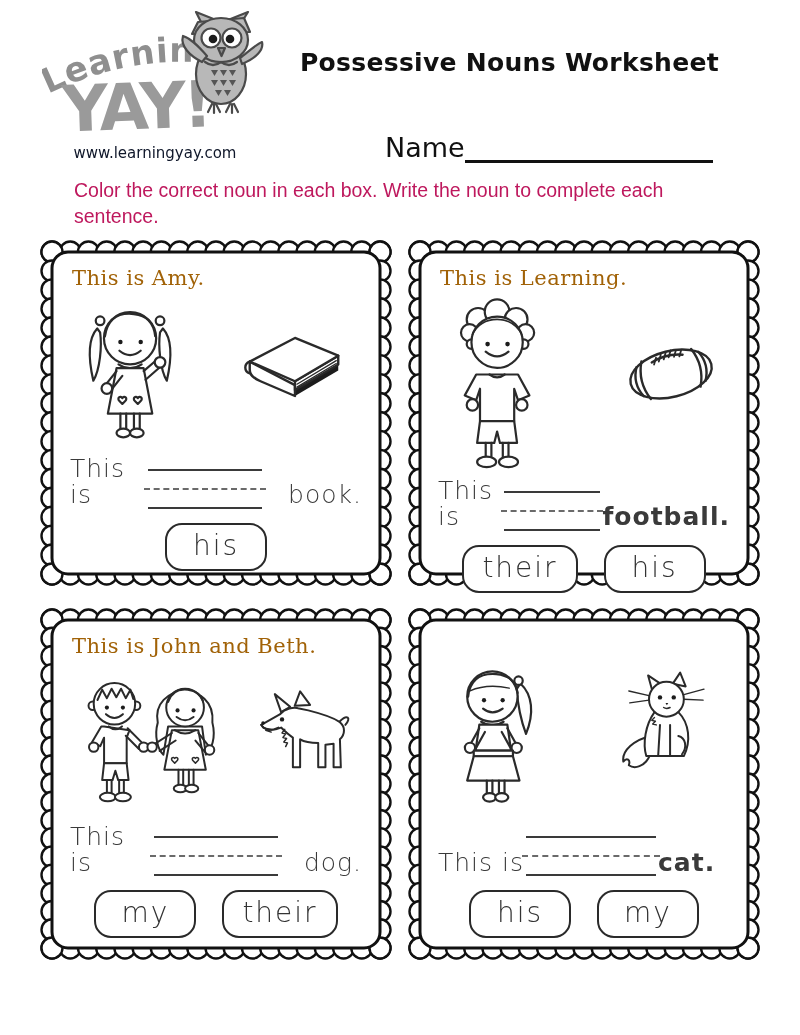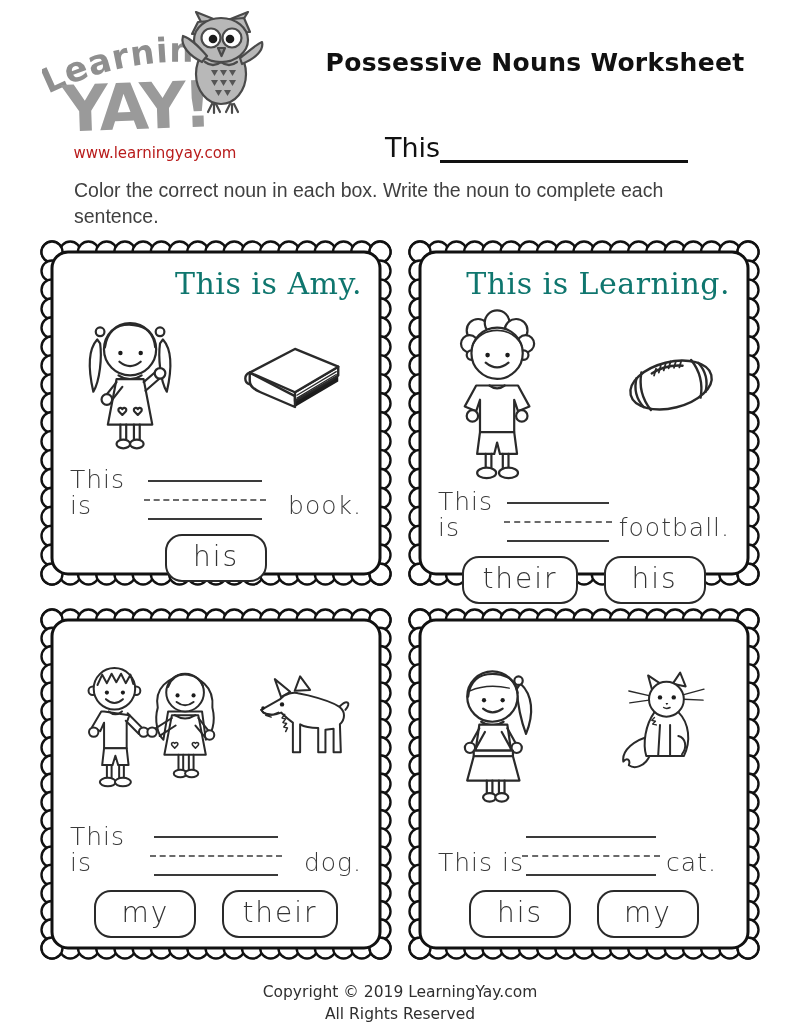--- a/index.html
+++ b/index.html
@@ -5,52 +5,52 @@
   html,body{margin:0;padding:0;background:#fff;}
   .page{position:relative;width:800px;height:1035px;background:#fff;overflow:hidden;
         font-family:"DejaVu Sans",sans-serif;color:#111;}
 
   
   .logo{position:absolute;left:40px;top:8px;width:250px;height:160px;}
   .learning-arc{position:absolute;left:2px;top:28px;}
   .yay{position:absolute;left:22px;top:62px;font-size:64px;font-weight:bold;
        color:#9a9a9a;letter-spacing:-3px;transform:rotate(-2deg);font-family:"DejaVu Sans",sans-serif;}
   .logo-url{position:absolute;left:0;top:136px;width:230px;text-align:center;
-            font-size:15px;color:#b91c1c;}
+            font-size:15px;color:#0f172a;}
   .owl{position:absolute;left:128px;top:0px;}
 
-  .title{position:absolute;left:300px;top:48px;width:470px;text-align:center;
+  .title{position:absolute;left:300px;top:48px;width:470px;
          font-size:25px;font-weight:bold;letter-spacing:0.3px;}
   .name-row{position:absolute;left:385px;top:132px;font-size:27px;}
   .name-line{display:inline-block;width:248px;height:27px;border-bottom:3px solid #111;
              vertical-align:bottom;}
 
   .instructions{position:absolute;left:74px;top:177px;width:668px;
-                font-family:"Liberation Sans",sans-serif;font-size:19.5px;line-height:1.35;color:#404040;}
+                font-family:"Liberation Sans",sans-serif;font-size:19.5px;line-height:1.35;color:#be185d;}
 
   
   .cards{position:absolute;left:40px;top:240px;width:720px;display:grid;
          grid-template-columns:352px 352px;grid-template-rows:346px 352px;gap:22px 16px;}
   .card{position:relative;}
   .frame{position:absolute;left:0;top:0;width:100%;height:100%;}
   .content{position:relative;height:100%;box-sizing:border-box;
            padding:24px 30px 20px 30px;display:flex;flex-direction:column;}
-  .heading{font-family:"DejaVu Serif",serif;font-size:30px;color:#0f766e;
-           letter-spacing:0.5px;margin:2px 0 4px 2px;text-align:right;}
+  .heading{font-family:"DejaVu Serif",serif;font-size:21px;color:#a16207;
+           letter-spacing:0.5px;margin:2px 0 4px 2px;}
   .figures{flex:1;display:flex;justify-content:space-between;align-items:center;
            padding:0 4px;}
   .sentence{display:flex;align-items:flex-end;font-size:25px;color:#3a3a3a;
             font-weight:200;letter-spacing:1px;margin:4px 0 6px 0;}
   .sentence .word{line-height:1.05;}
   .blank{position:relative;display:inline-block;width:130px;height:36px;margin:0 2px;
          border-top:2px solid #3a3a3a;border-bottom:2px solid #3a3a3a;}
   .blank .mid{position:absolute;left:-3%;top:calc(50% - 1px);width:106%;
               border-top:2px dashed #6a6a6a;}
   .suffix{margin-left:24px;}
-  .suffix.tight{margin-left:8px;}
+  .suffix.tight{margin-left:0;font-weight:bold;}
   .options{display:flex;justify-content:center;gap:26px;margin:8px 0 2px 0;}
   .opt{min-width:102px;box-sizing:border-box;background:#fff;border:2.5px solid #2a2a2a;
        border-radius:17px;padding:4px 18px 7px 18px;font-size:28px;color:#333;
        font-weight:200;letter-spacing:2px;text-align:center;cursor:pointer;
        font-family:"DejaVu Sans",sans-serif;}
 
   
   .footer{position:absolute;left:0;top:982px;width:800px;text-align:center;
           font-size:15.5px;color:#2f2f2f;line-height:1.4;}
 
@@ -99,21 +99,21 @@
         <path d="M47,82 l7,0 l-3.5,6 Z"></path>
           <path d="M56,82 l7,0 l-3.5,6 Z"></path>
       </g>
       <path d="M44,96 l-4,8 M46,96 l0,9 M48,96 l4,8"></path>
       <path d="M62,96 l-4,8 M64,96 l0,9 M66,96 l4,8"></path>
     </svg>
   </div>
 
   <div class="title">Possessive Nouns Worksheet</div>
   <div class="name-row">
-    <span>This</span><span class="name-line"></span>
+    <span>Name</span><span class="name-line"></span>
   </div>
 
   <div class="instructions">Color the correct noun in each box. Write the noun to complete each sentence.</div>
 
   <div class="cards">
 
     <div class="card">
       <svg class="frame" viewBox="0 0 352 346">
           <circle cx="12" cy="12" r="10.5" fill="#fff" stroke="#111" stroke-width="2.4"></circle>
           <circle cx="30.22222222222222" cy="12" r="10.5" fill="#fff" stroke="#111" stroke-width="2.4"></circle>
@@ -441,20 +441,21 @@
           <circle cx="340" cy="230.66666666666666" r="10.5" fill="#fff" stroke="#111" stroke-width="2.4"></circle>
           <circle cx="340" cy="248.88888888888889" r="10.5" fill="#fff" stroke="#111" stroke-width="2.4"></circle>
           <circle cx="340" cy="267.1111111111111" r="10.5" fill="#fff" stroke="#111" stroke-width="2.4"></circle>
           <circle cx="340" cy="285.3333333333333" r="10.5" fill="#fff" stroke="#111" stroke-width="2.4"></circle>
           <circle cx="340" cy="303.55555555555554" r="10.5" fill="#fff" stroke="#111" stroke-width="2.4"></circle>
           <circle cx="340" cy="321.77777777777777" r="10.5" fill="#fff" stroke="#111" stroke-width="2.4"></circle>
           <circle cx="340" cy="340" r="10.5" fill="#fff" stroke="#111" stroke-width="2.4"></circle>
           <rect x="12" y="12" width="328" height="328" rx="16" fill="#fff" stroke="#111" stroke-width="3"></rect>
         </svg>
       <div class="content">
+        <div class="heading">This is John and Beth.</div>
         <div class="figures">
           <svg class="fig" width="176" height="146" viewBox="0 0 185 155" stroke="#2a2a2a" stroke-width="2" fill="#fff" stroke-linejoin="round" stroke-linecap="round">
             <circle cx="19" cy="40" r="4.5"></circle>
               <circle cx="65" cy="40" r="4.5"></circle>
             <circle cx="42" cy="38" r="22"></circle>
             <polyline points="24,34 29,23 34,32 39,22 44,31 49,22 54,32 59,23 62,33" fill="none"></polyline>
             <circle cx="34" cy="42" r="2.2" fill="#1c1c1c" stroke="none"></circle>
             <circle cx="51" cy="42" r="2.2" fill="#1c1c1c" stroke="none"></circle>
             <path d="M33,49 Q42,57 51,49" fill="none"></path>
             <path d="M31,62 L28,62 L18,79 L27,83 L31,74 L31,101 L55,101 L55,74 L58,66 Z"></path>
@@ -638,18 +639,14 @@
           <span class="word suffix tight">cat.</span>
         </div>
         <div class="options">
           <div class="opt">his</div>
           <div class="opt">my</div>
         </div>
       </div>
     </div>
   </div>
 
-  <div class="footer">
-    <div>Copyright © 2019 LearningYay.com</div>
-    <div>All Rights Reserved</div>
-  </div>
 
 </div>
 
 </body></html>

